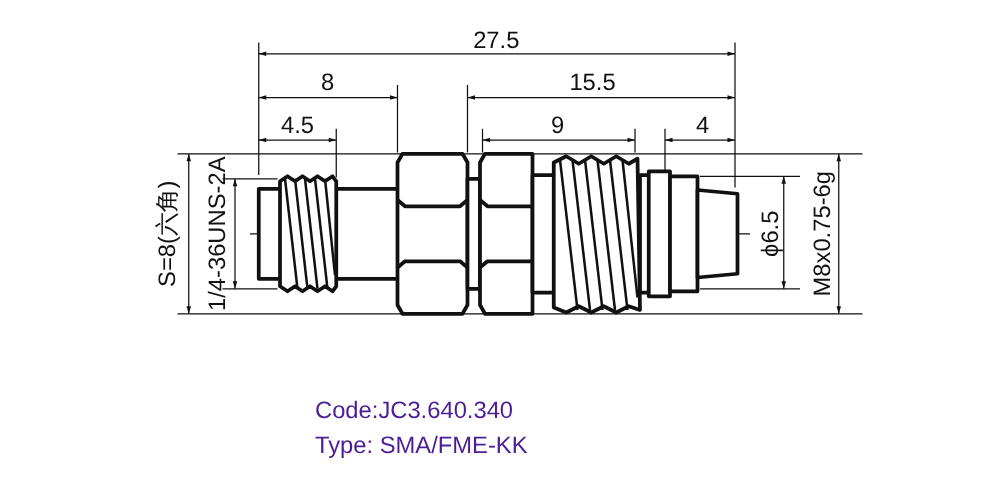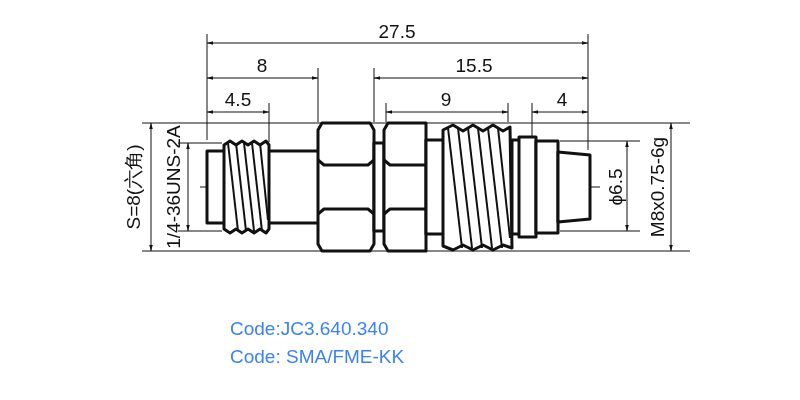--- a/index.html
+++ b/index.html
@@ -1,18 +1,18 @@
 <!DOCTYPE html>
 <html><head>
 <meta charset="utf-8">
 <style>
   html, body { margin:0; padding:0; background:#ffffff; }
   body { width:800px; height:400px; position:relative; overflow:hidden; font-family:"Liberation Sans", sans-serif; }
   #drawing { position:absolute; left:0; top:0; }
-  .caption { position:absolute; left:230px; font-size:19px; color:#3b82f6; white-space:nowrap; }
+  .caption { position:absolute; left:252px; font-size:19px; color:#4c1d95; white-space:nowrap; }
   #cap-code { top:318px; }
   #cap-type { top:346px; }
   svg text { font-family:"Liberation Sans", sans-serif; fill:#111; }
 </style>
 </head>
 <body>
 
 <svg id="drawing" width="800" height="400" viewBox="0 0 800 400" xmlns="http://www.w3.org/2000/svg">
   <defs>
     <marker id="arr" viewBox="0 0 10 10" refX="10" refY="5" markerWidth="10" markerHeight="6" orient="auto-start-reverse" markerUnits="userSpaceOnUse">
@@ -110,13 +110,13 @@
     <line x1="448" y1="128" x2="462" y2="248"></line>
     <line x1="458" y1="128" x2="472" y2="248"></line>
     <line x1="468" y1="128" x2="482" y2="248"></line>
     <line x1="478" y1="128" x2="492" y2="248"></line>
     <line x1="488" y1="128" x2="502" y2="248"></line>
     <line x1="498" y1="128" x2="510" y2="238"></line>
   </g>
 </svg>
 
 <div class="caption" id="cap-code">Code:JC3.640.340</div>
-<div class="caption" id="cap-type">Code: SMA/FME-KK</div>
+<div class="caption" id="cap-type">Type: SMA/FME-KK</div>
 
 </body></html>

